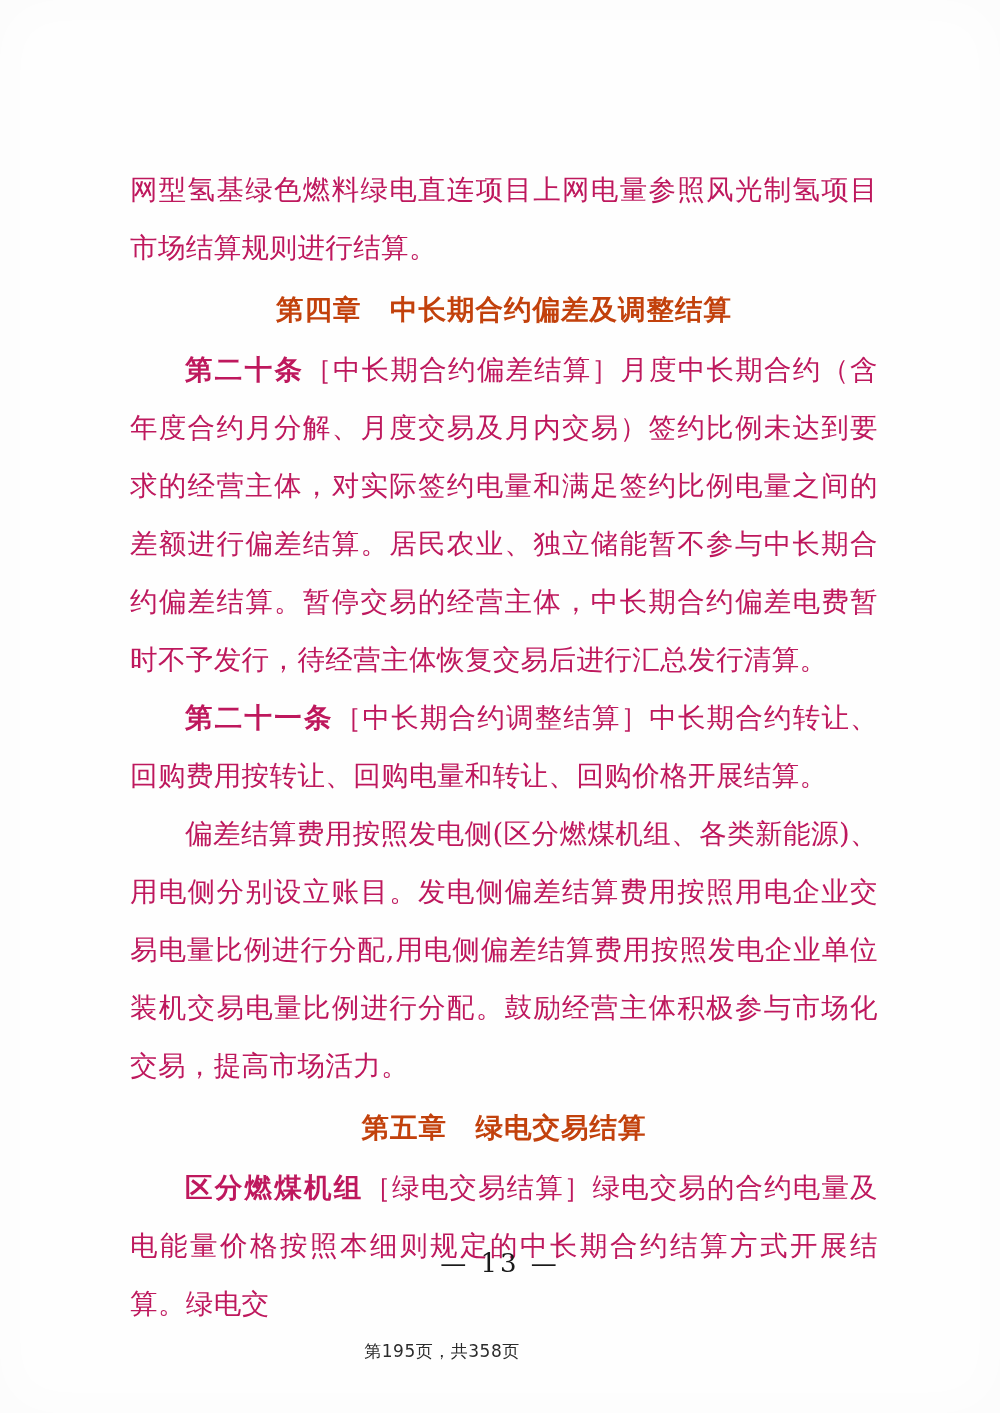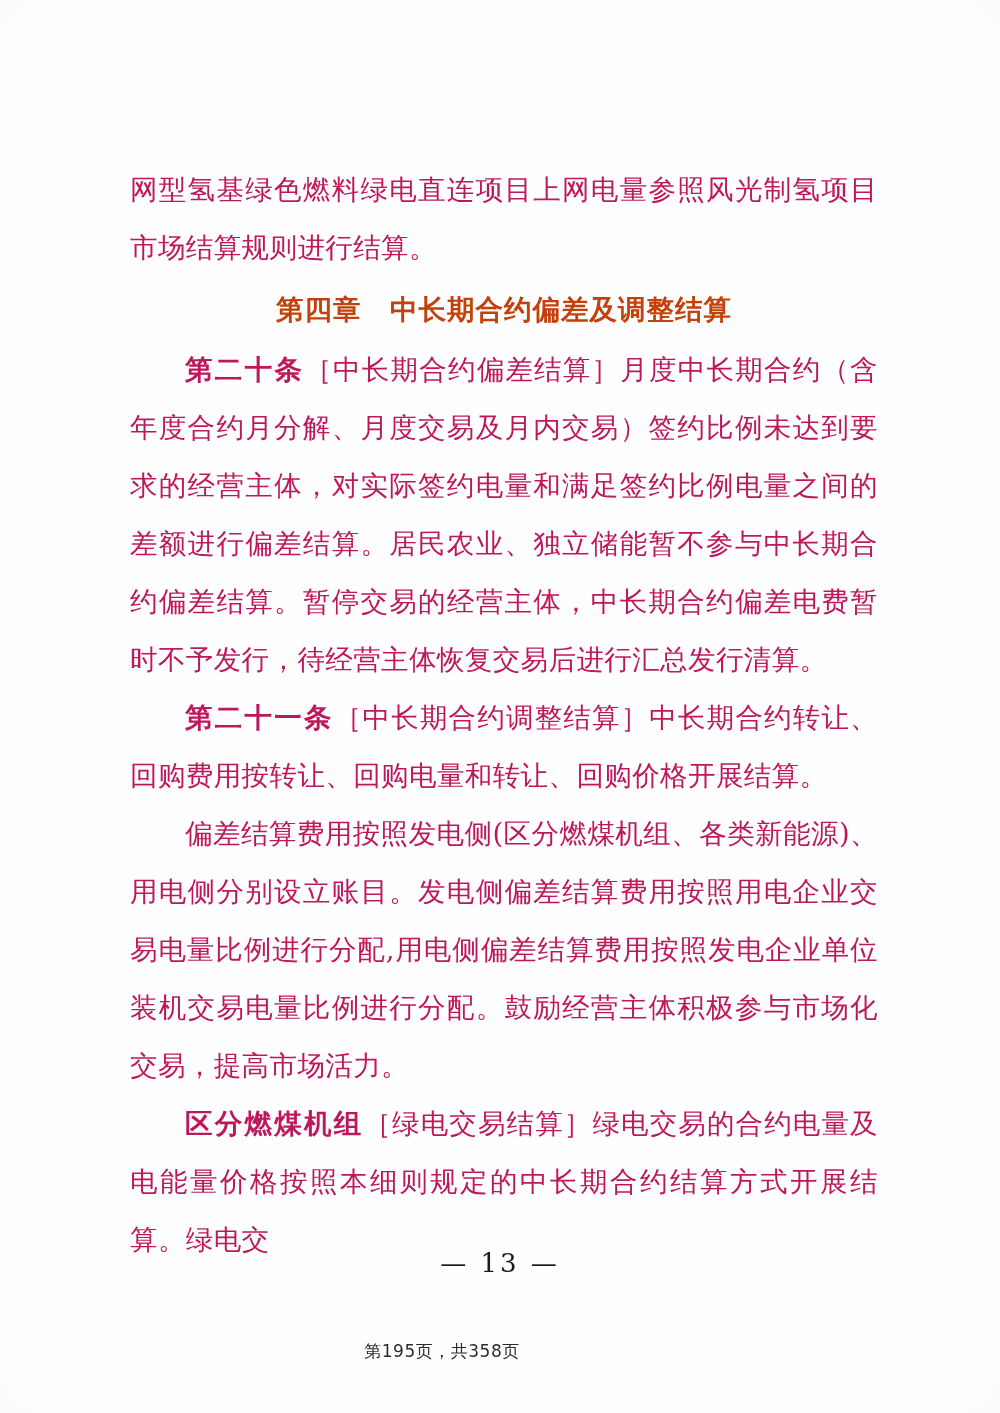--- a/index.html
+++ b/index.html
@@ -92,20 +92,21 @@
     <p class="para">网型氢基绿色燃料绿电直连项目上网电量参照风光制氢项目市场结算规则进行结算。</p>
 
     <div class="chapter">第四章　中长期合约偏差及调整结算</div>
 
     <p class="para indent"><span class="artno">第二十条</span><span>［中长期合约偏差结算］月度中长期合约（含年度合约月分解、月度交易及月内交易）签约比例未达到要求的经营主体，对实际签约电量和满足签约比例电量之间的差额进行偏差结算。居民农业、独立储能暂不参与中长期合约偏差结算。暂停交易的经营主体，中长期合约偏差电费暂时不予发行，待经营主体恢复交易后进行汇总发行清算。</span></p>
 
     <p class="para indent"><span class="artno">第二十一条</span><span>［中长期合约调整结算］中长期合约转让、回购费用按转让、回购电量和转让、回购价格开展结算。</span></p>
 
     <p class="para indent">偏差结算费用按照发电侧(区分燃煤机组、各类新能源)、用电侧分别设立账目。发电侧偏差结算费用按照用电企业交易电量比例进行分配,用电侧偏差结算费用按照发电企业单位装机交易电量比例进行分配。鼓励经营主体积极参与市场化交易，提高市场活力。</p>
 
+    <div class="chapter">第五章　绿电交易结算</div>
 
     <p class="para indent"><span class="artno">区分燃煤机组</span><span>［绿电交易结算］绿电交易的合约电量及电能量价格按照本细则规定的中长期合约结算方式开展结算。绿电交</span></p>
 
   </div>
 
   <div class="footer-pageno">— 13 —</div>
 
   <div class="footer-note">第195页，共358页</div>
 
   <div class="pg-shadow"></div>

